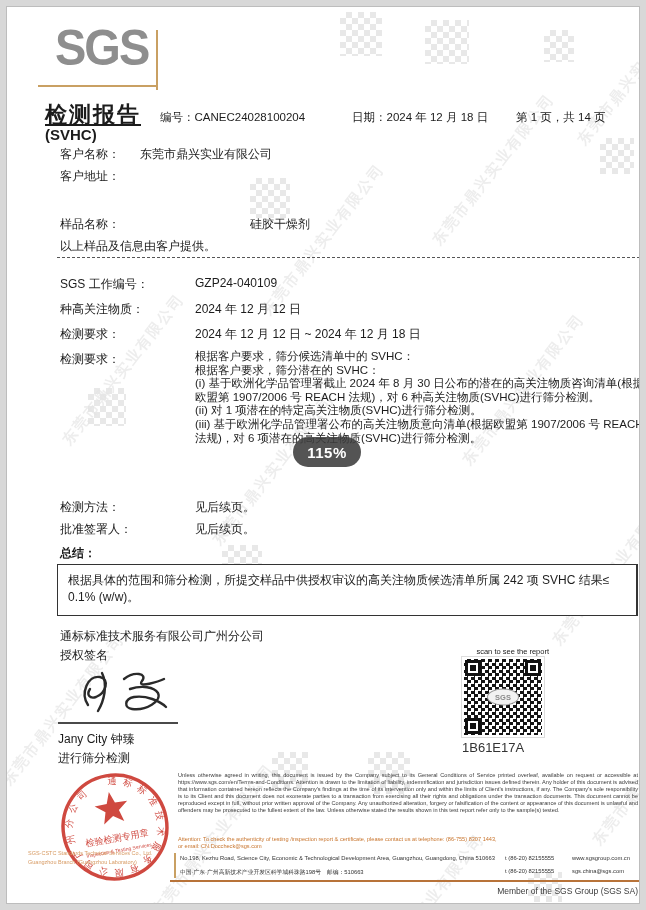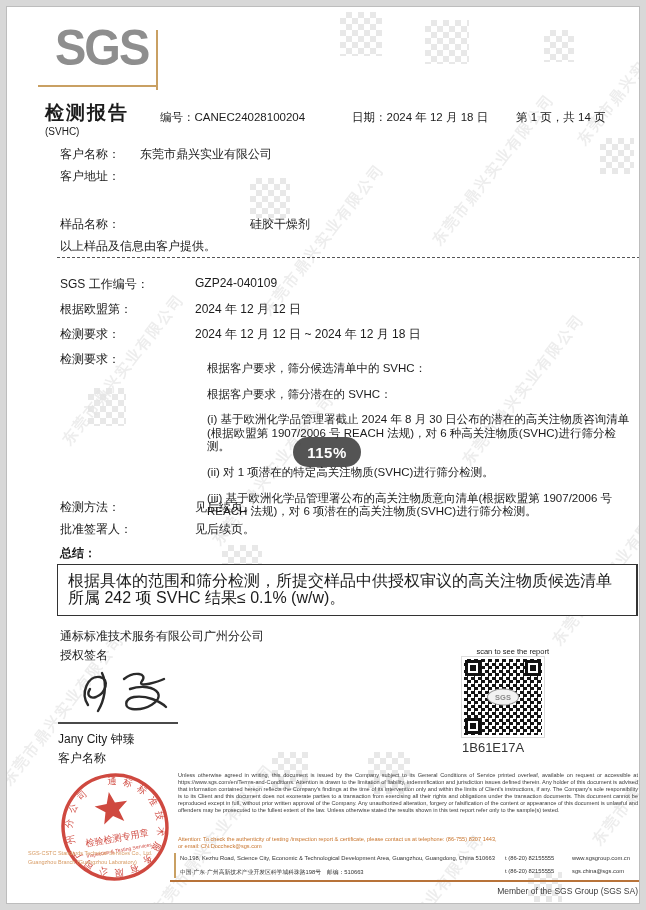--- a/index.html
+++ b/index.html
@@ -13,35 +13,35 @@
   
   .wm-layer{position:absolute;inset:0;z-index:0;overflow:hidden;}
   .wm{position:absolute;white-space:nowrap;color:rgba(140,140,140,.16);font-size:15px;
       letter-spacing:2px;transform:rotate(-52deg);font-weight:bold;}
   .pxb{position:absolute;background:repeating-conic-gradient(#e4e4e4 0% 25%,transparent 0% 50%);
        background-size:12px 12px;opacity:.85;}
 
   
   .logo-text{font-size:47px;font-weight:bold;color:#8e8e8e;letter-spacing:-2px;transform:scaleY(1.08);line-height:1;}
   .tan{background:#c9a063;}
-  .doc-title{font-size:19px;font-weight:bold;letter-spacing:2px;}
-  .doc-sub{font-size:10px;font-weight:normal;}
+  .doc-title{font-size:22px;font-weight:bold;letter-spacing:2px;text-decoration:underline;}
+  .doc-sub{font-size:15px;font-weight:bold;}
   .meta{font-size:11.5px;}
 
   
   .lbl{font-size:12px;}
   .val{font-size:12px;}
   .para{font-size:11.5px;line-height:13.6px;}
-  .para p{margin:12px;}
+  .para p{margin:0;}
 
   .dashes{border-top:1.5px dashed #555;}
 
   .sum-title{font-size:12px;font-weight:bold;}
   .sum-table{display:flex;border:1.2px solid #333;width:581px;min-height:52px;background:#fff;}
-  .sum-left{flex:1;border-right:1.2px solid #333;padding:7px 10px;font-size:16px;line-height:17px;}
+  .sum-left{flex:1;border-right:1.2px solid #333;padding:7px 10px;font-size:12px;line-height:17px;}
   .sum-right{width:182px;display:flex;align-items:center;justify-content:center;font-size:12px;}
 
   .sign-company{font-size:12px;}
   .sig-line{background:#4a4a4a;height:2px;}
 
   
   .qr-caption{font-size:7.5px;color:#222;}
   .qr{position:absolute;background:repeating-conic-gradient(#151515 0% 25%,#fff 0% 50%);
       background-size:7px 7px;border:2px solid #fff;outline:1px solid #ddd;}
   .finder{position:absolute;width:16px;height:16px;border:3px solid #111;background:#fff;}
@@ -113,21 +113,21 @@
   <div class="abs z1 val" style="left:140px;top:146px">东莞市鼎兴实业有限公司</div>
   <div class="abs z1 lbl" style="left:60px;top:168px">客户地址：</div>
 
   <div class="abs z1 lbl" style="left:60px;top:216px">样品名称：</div>
   <div class="abs z1 val" style="left:250px;top:216px">硅胶干燥剂</div>
   <div class="abs z1 val" style="left:60px;top:238px">以上样品及信息由客户提供。</div>
   <div class="abs z1 dashes" style="left:57px;top:257px;width:583px"></div>
 
   <div class="abs z1 lbl" style="left:60px;top:276px">SGS 工作编号：</div>
   <div class="abs z1 val" style="left:195px;top:276px">GZP24-040109</div>
-  <div class="abs z1 lbl" style="left:60px;top:301px">根据欧盟第：</div>
+  <div class="abs z1 lbl" style="left:60px;top:301px">种高关注物质：</div>
   <div class="abs z1 val" style="left:195px;top:301px">2024 年 12 月 12 日</div>
   <div class="abs z1 lbl" style="left:60px;top:326px">检测要求：</div>
   <div class="abs z1 val" style="left:195px;top:326px">2024 年 12 月 12 日 ~ 2024 年 12 月 18 日</div>
 
   <div class="abs z1 lbl" style="left:60px;top:351px">检测要求：</div>
   <div class="abs z1 para" style="left:195px;top:350px;width:450px">
     <p>根据客户要求，筛分候选清单中的 SVHC：</p>
     <p>根据客户要求，筛分潜在的 SVHC：</p>
     <p>(i) 基于欧洲化学品管理署截止 2024 年 8 月 30 日公布的潜在的高关注物质咨询清单(根据欧盟第 1907/2006 号 REACH 法规)，对 6 种高关注物质(SVHC)进行筛分检测。</p>
     <p>(ii) 对 1 项潜在的特定高关注物质(SVHC)进行筛分检测。</p>
@@ -149,21 +149,21 @@
   <svg class="abs z1" style="left:68px;top:663px" width="120" height="58" viewBox="0 0 120 58">
     <g fill="none" stroke="#2a2a2a" stroke-width="2.4" stroke-linecap="round">
       <path d="M20 42 C 12 30, 20 12, 32 14 C 42 16, 38 30, 28 34 C 22 36, 18 32, 22 26"></path>
       <path d="M34 10 C 40 22, 36 38, 30 48"></path>
       <path d="M56 16 C 66 8, 80 10, 74 18 C 68 26, 92 18, 96 16"></path>
       <path d="M62 26 C 74 22, 86 24, 90 30 C 94 38, 78 48, 64 46 C 56 45, 56 36, 66 34 C 78 32, 92 38, 98 44"></path>
     </g>
   </svg>
   <div class="abs z1 sig-line" style="left:58px;top:722px;width:120px"></div>
   <div class="abs z1 val" style="left:58px;top:731px">Jany City 钟臻</div>
-  <div class="abs z1 val" style="left:58px;top:750px">客户名称</div>
+  <div class="abs z1 val" style="left:58px;top:750px">进行筛分检测</div>
 
   <div class="abs z1 qr-caption" style="left:455px;top:647px;width:94px;text-align:right">scan to see the report</div>
   <div class="qr z1" style="left:462px;top:657px;width:82px;height:80px">
     <div class="finder" style="left:1px;top:1px"></div>
     <div class="finder" style="right:1px;top:1px"></div>
     <div class="finder" style="left:1px;bottom:1px"></div>
     <div class="qr-oval">SGS</div>
   </div>
   <div class="abs z1 qr-code-label" style="left:462px;top:740px;width:82px">1B61E17A</div>
 

